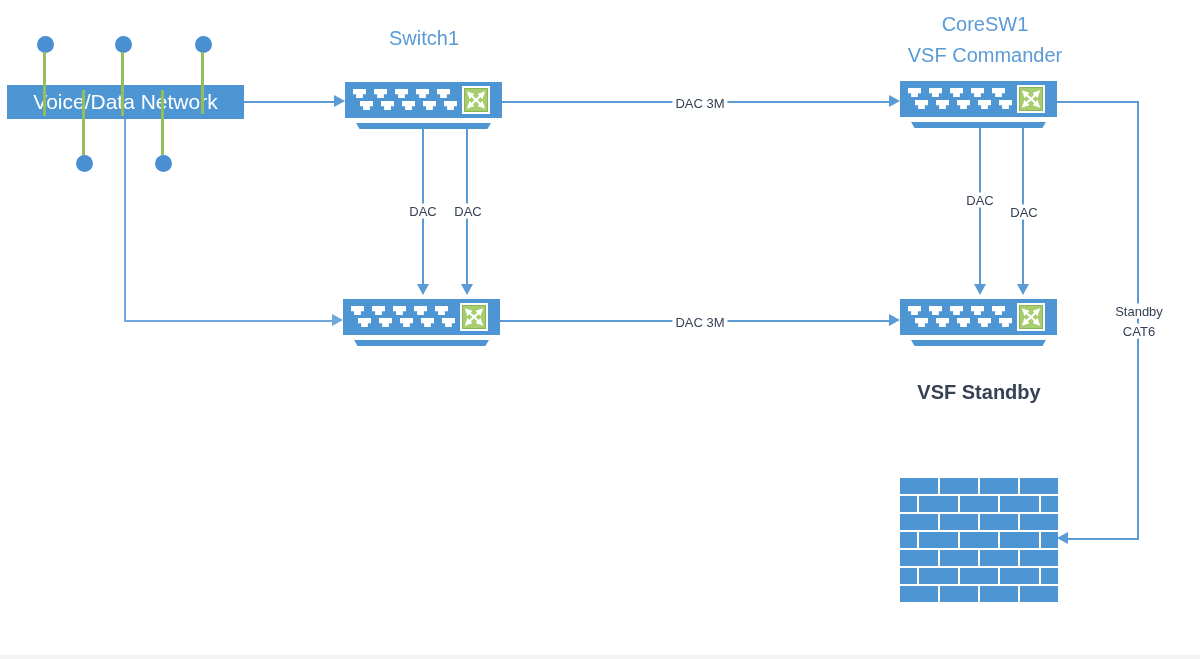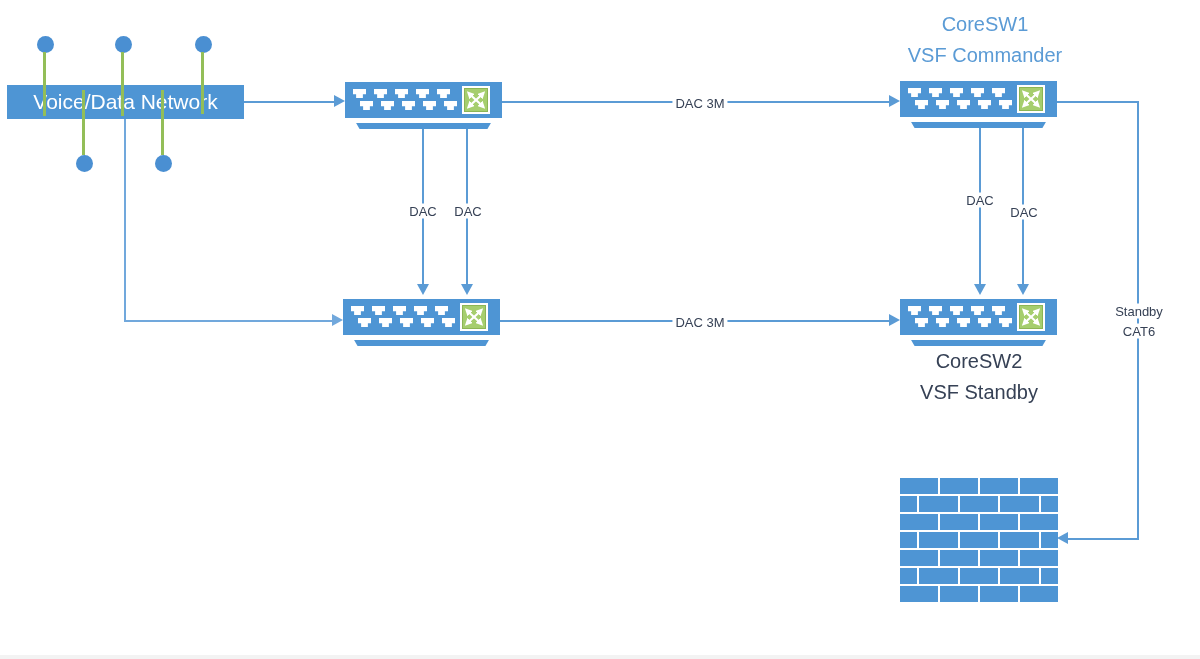--- a/index.html
+++ b/index.html
@@ -188,24 +188,24 @@
       </div>
     <div class="xport">
   <svg viewBox="0 0 24 24">
     <path d="M5.5 6 C 9.5 10, 14.5 14, 18.5 18" fill="none" stroke="#ffffff" stroke-width="2.2" marker-start="url(#ah)" marker-end="url(#ah)"></path>
     <path d="M18.5 6 C 14.5 10, 9.5 14, 5.5 18" fill="none" stroke="#ffffff" stroke-width="2.2" marker-start="url(#ah)" marker-end="url(#ah)"></path>
   </svg>
 </div>
   </div>
   <div class="abs tray" style="left:909px;top:340px;width:139px;"></div>
 
+  <div class="abs title blue" style="left:424px;top:27px;">Switch1</div>
   <div class="abs title blue" style="left:985px;top:13px;">CoreSW1</div>
   <div class="abs title blue" style="left:985px;top:44px;">VSF Commander</div>
-  <div class="abs title dark" style="left:979px;top:350px;">CoreSW2</div>
-  <div class="abs title dark" style="left:979px;top:381px;">VSF Standby</div>
+  <div class="abs title dark" style="left:979px;top:381px;font-weight:bold;">VSF Standby</div>
 
   <div class="abs firewall">
       <div class="fw-row">
         <div class="brick" style="flex: 1 1 0%;"></div>
         <div class="brick" style="flex: 1 1 0%;"></div>
         <div class="brick" style="flex: 1 1 0%;"></div>
         <div class="brick" style="flex: 1 1 0%;"></div>
       </div>
       <div class="fw-row">
         <div class="brick" style="flex: 0.45 1 0%;"></div>

